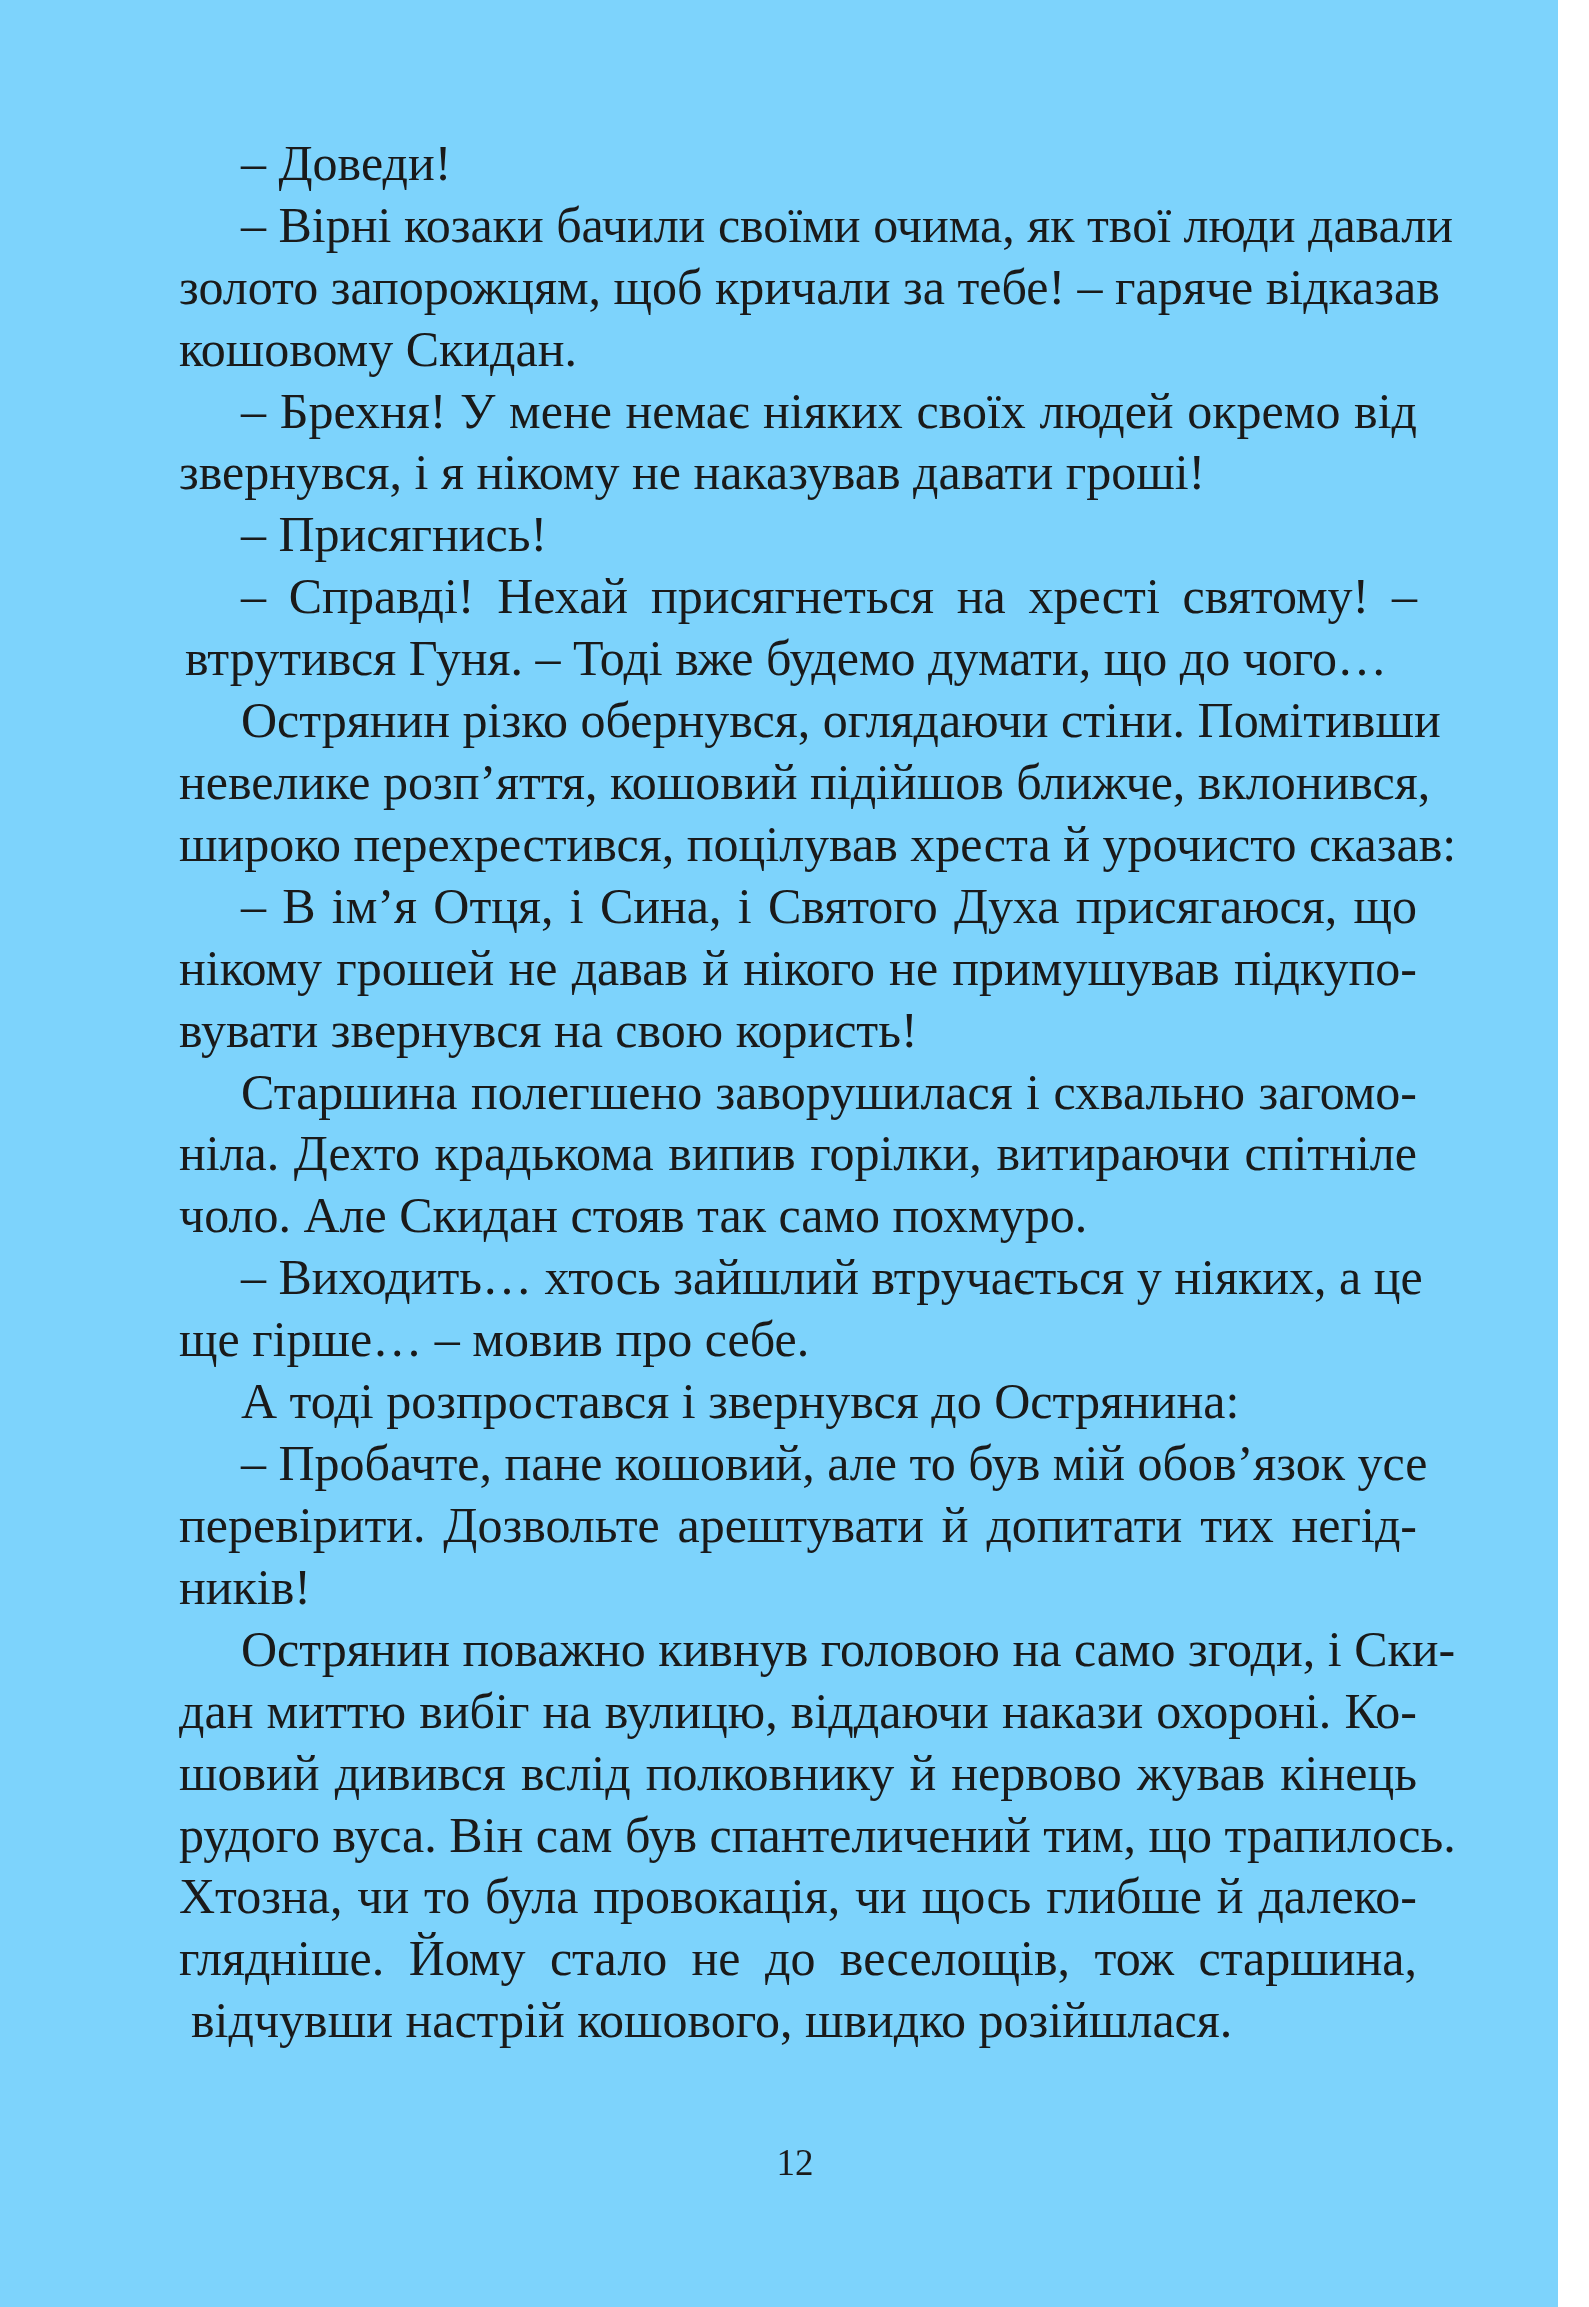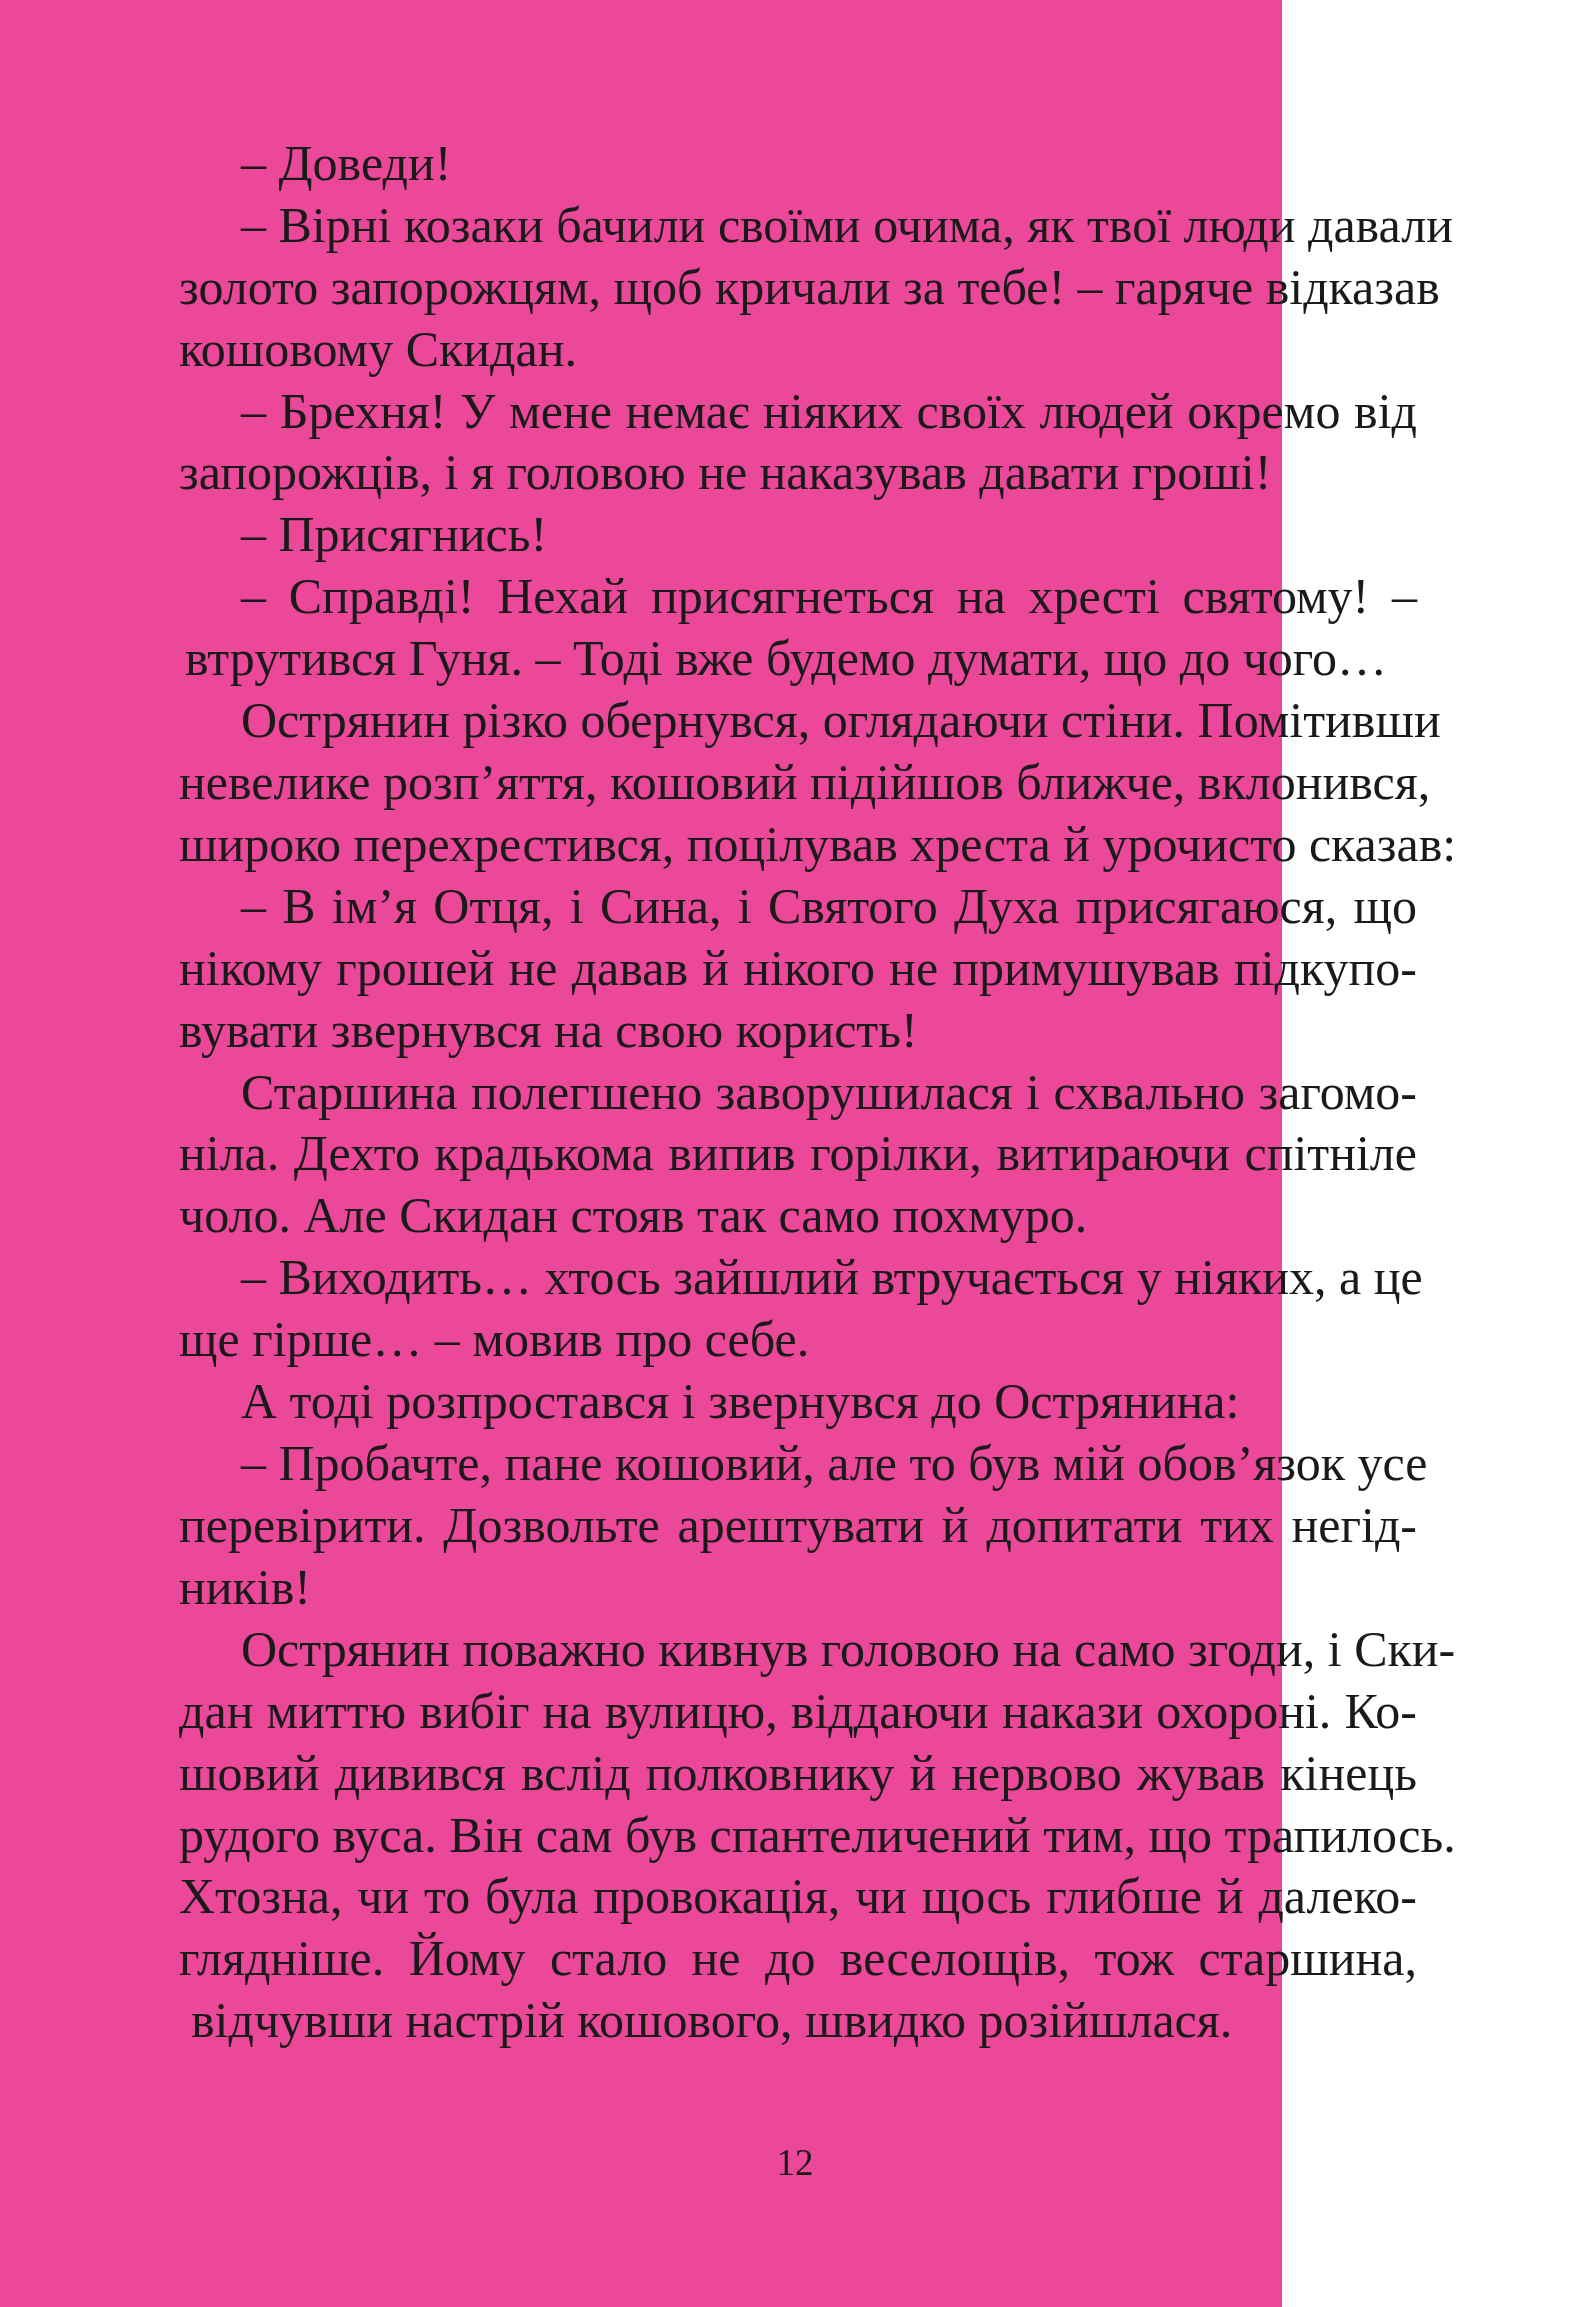--- a/index.html
+++ b/index.html
@@ -1,17 +1,17 @@
 <!DOCTYPE html>
 <html style="font-size:13.2px"><head>
 <meta charset="utf-8">
 <style>
   html, body { margin:0; padding:0; background:#ffffff; }
   body { width:1590px; height:2307px; position:relative; overflow:hidden; }
-  .page { position:absolute; left:0; top:0; width:1282px; height:2307px; background:#ec4899; }
+  .page { position:absolute; left:0; top:0; width:1558px; height:2307px; background:#7dd3fc; }
   .line {
     position:absolute; left:179px; width:1238px; height:75px;
     font-family:"Liberation Serif","DejaVu Serif",serif;
     font-size:50px; line-height:75px; color:#1a1a1a;
     white-space:nowrap; transform-origin:left center;
   }
   .line.justify { text-align:justify; text-align-last:justify; white-space:normal; }
   .line.indent { padding-left:62px; width:1176px; }
   .pagenum {
     position:absolute; left:0; width:1590px; top:2141px; text-align:center;
@@ -21,21 +21,21 @@
 </head>
 <body>
 
 <div class="page">
   <div id="lines">
       <div class="line indent" style="top: 126px; white-space: nowrap;">– Доведи!</div>
       <div class="line indent justify" style="top: 188px; white-space: nowrap;">– Вірні козаки бачили своїми очима, як твої люди давали</div>
       <div class="line justify" style="top: 250px; white-space: nowrap;">золото запорожцям, щоб кричали за тебе! – гаряче відказав</div>
       <div class="line" style="top: 312px; white-space: nowrap;">кошовому Скидан.</div>
       <div class="line indent justify" style="top: 374px; white-space: nowrap;">– Брехня! У мене немає ніяких своїх людей окремо від</div>
-      <div class="line" style="top: 435px; white-space: nowrap;">запорожців, і я головою не наказував давати гроші!</div>
+      <div class="line" style="top: 435px; white-space: nowrap;">звернувся, і я нікому не наказував давати гроші!</div>
       <div class="line indent" style="top: 497px; white-space: nowrap;">– Присягнись!</div>
       <div class="line indent justify" style="top: 559px; white-space: nowrap;">– Справді! Нехай присягнеться на хресті святому! –</div>
       <div class="line" style="top: 621px; white-space: nowrap; margin-left: 6px;">втрутився Гуня. – Тоді вже будемо думати, що до чого…</div>
       <div class="line indent justify" style="top: 683px; white-space: nowrap;">Острянин різко обернувся, оглядаючи стіни. Помітивши</div>
       <div class="line justify" style="top: 745px; white-space: nowrap;">невелике розп’яття, кошовий підійшов ближче, вклонився,</div>
       <div class="line justify" style="top: 807px; white-space: nowrap;">широко перехрестився, поцілував хреста й урочисто сказав:</div>
       <div class="line indent justify" style="top: 869px; white-space: nowrap;">– В ім’я Отця, і Сина, і Святого Духа присягаюся, що</div>
       <div class="line justify" style="top: 931px; white-space: nowrap; font-family: Liberation Serif, serif;">нікому грошей не давав й нікого не примушував підкупо-</div>
       <div class="line" style="top: 993px; white-space: nowrap;">вувати звернувся на свою користь!</div>
       <div class="line indent justify" style="top: 1055px; white-space: nowrap;">Старшина полегшено заворушилася і схвально загомо-</div>

